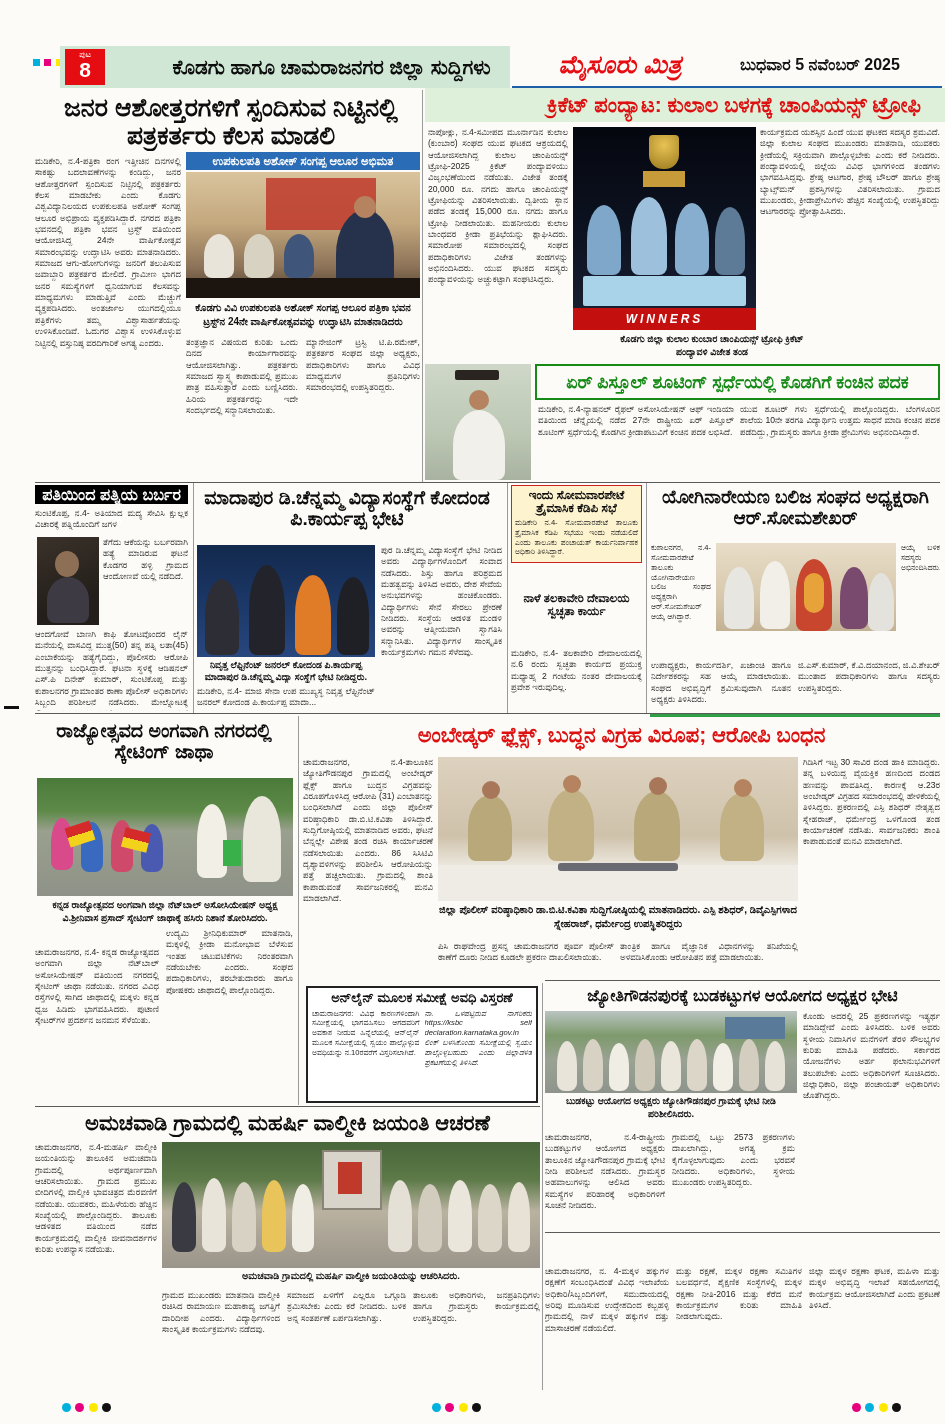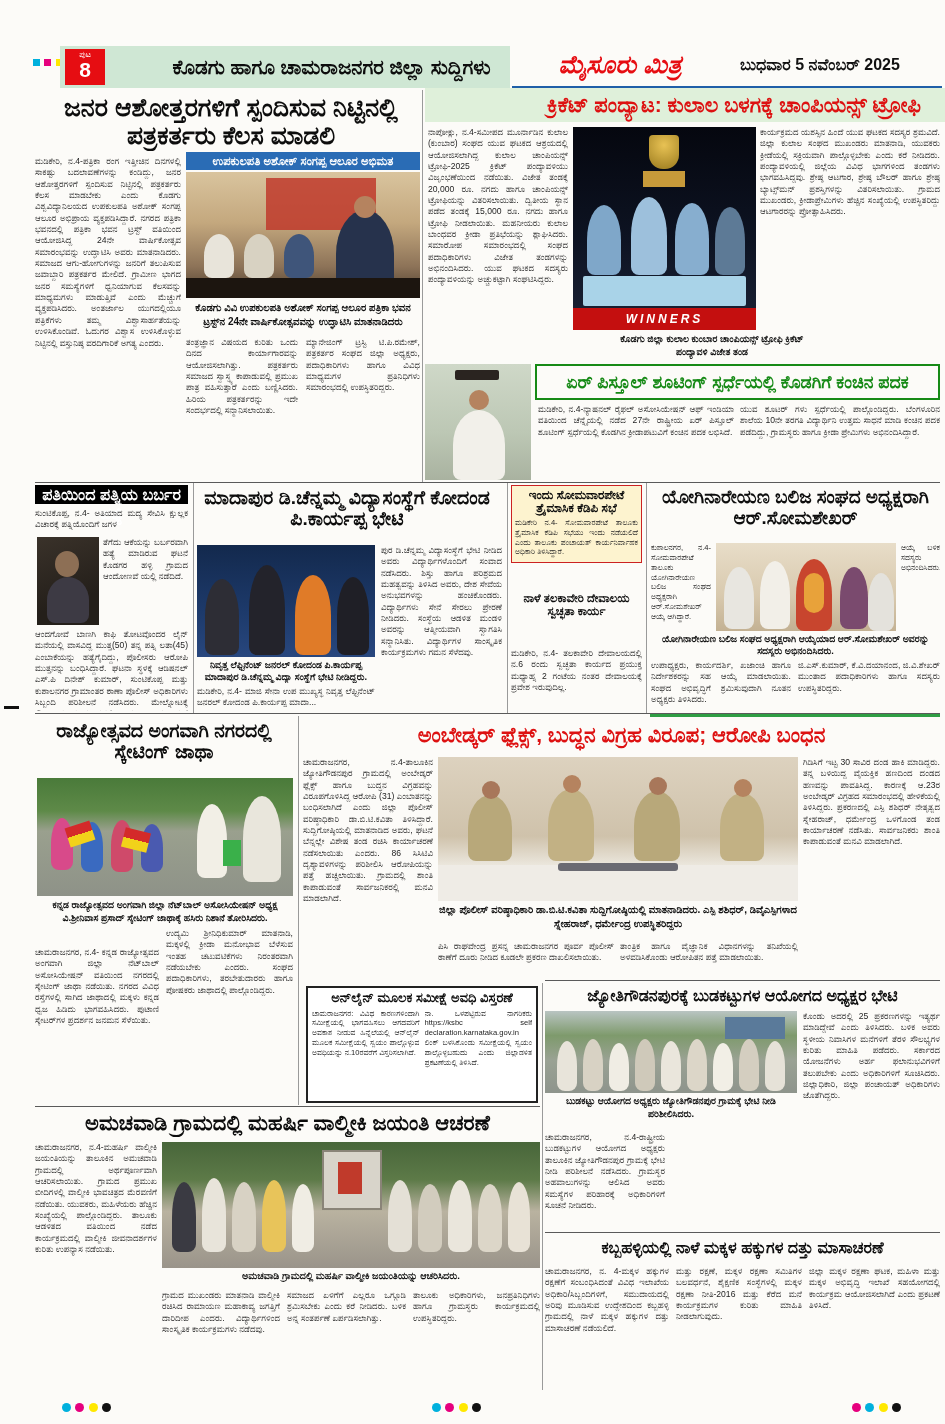--- a/index.html
+++ b/index.html
@@ -121,21 +121,20 @@
   <div class="abs tiny" style="left:651px;top:543px;width:60px;height:86px;">ಕುಶಾಲನಗರ, ನ.4-ಸೋಮವಾರಪೇಟೆ ತಾಲೂಕು ಯೋಗಿನಾರೇಯಣ ಬಲಿಜ ಸಂಘದ ಅಧ್ಯಕ್ಷರಾಗಿ ಆರ್.ಸೋಮಶೇಖರ್ ಆಯ್ಕೆ ಆಗಿದ್ದಾರೆ.</div>
   <div class="abs photo" style="left:716px;top:543px;width:180px;height:88px;background:linear-gradient(180deg,#e8ddc8 0%,#d8c9ae 60%,#c3b193 100%);">
     <div class="fig" style="left:8px;top:24px;width:30px;height:62px;background:#e8e6e0;"></div>
     <div class="fig" style="left:44px;top:18px;width:30px;height:68px;background:#f2efe8;"></div>
     <div class="fig" style="left:80px;top:16px;width:36px;height:72px;background:#c8452e;"></div>
     <div class="abs" style="left:88px;top:30px;width:20px;height:40px;background:#e8a23a;border-radius:10px;"></div>
     <div class="fig" style="left:124px;top:24px;width:28px;height:62px;background:#7a4a6e;"></div>
     <div class="fig" style="left:152px;top:30px;width:26px;height:58px;background:#e4e2dc;"></div>
   </div>
   <div class="abs tiny" style="left:901px;top:543px;width:39px;height:86px;">ಆಯ್ಕೆ ಬಳಿಕ ಸದಸ್ಯರು ಅಭಿನಂದಿಸಿದರು.</div>
-  <div class="abs capt" style="left:651px;top:633px;width:289px;height:24px;font-size:9.3px;line-height:1.3;">ಯೋಗಿನಾರೇಯಣ ಬಲಿಜ ಸಂಘದ ಅಧ್ಯಕ್ಷರಾಗಿ ಆಯ್ಕೆಯಾದ ಆರ್.ಸೋಮಶೇಖರ್ ಅವರನ್ನು ಸದಸ್ಯರು ಅಭಿನಂದಿಸಿದರು.</div>
   <div class="abs just" style="left:651px;top:660px;width:140px;height:52px;">ಉಪಾಧ್ಯಕ್ಷರು, ಕಾರ್ಯದರ್ಶಿ, ಖಜಾಂಚಿ ಹಾಗೂ ನಿರ್ದೇಶಕರನ್ನು ಸಹ ಆಯ್ಕೆ ಮಾಡಲಾಯಿತು. ಸಂಘದ ಅಭಿವೃದ್ಧಿಗೆ ಶ್ರಮಿಸುವುದಾಗಿ ನೂತನ ಅಧ್ಯಕ್ಷರು ತಿಳಿಸಿದರು.</div>
   <div class="abs just" style="left:798px;top:660px;width:142px;height:52px;">ಜಿ.ಎಸ್.ಕುಮಾರ್, ಕೆ.ವಿ.ದಯಾನಂದ, ಜಿ.ವಿ.ಶೇಖರ್ ಮುಂತಾದ ಪದಾಧಿಕಾರಿಗಳು ಹಾಗೂ ಸದಸ್ಯರು ಉಪಸ್ಥಿತರಿದ್ದರು.</div>
 
   <div class="abs rule" style="left:35px;top:713px;width:905px;height:1px;"></div>
   <div class="abs" style="left:650px;top:714px;width:290px;height:3px;background:#2f9e44;"></div>
 
   <div class="abs hl" style="left:35px;top:720px;width:258px;height:54px;font-size:19px;">ರಾಜ್ಯೋತ್ಸವದ ಅಂಗವಾಗಿ ನಗರದಲ್ಲಿ ಸ್ಕೇಟಿಂಗ್ ಜಾಥಾ</div>
   <div class="abs photo" style="left:37px;top:778px;width:256px;height:118px;background:linear-gradient(180deg,#4a7a3a 0%,#5e8a48 28%,#9aa08e 45%,#8e9288 100%);">
     <div class="fig" style="left:14px;top:40px;width:22px;height:52px;background:#d84a8a;"></div>
     <div class="fig" style="left:44px;top:44px;width:22px;height:50px;background:#3a6ac0;"></div>
@@ -169,40 +168,41 @@
   </div>
   <div class="abs capt" style="left:438px;top:903px;width:360px;height:34px;font-size:10px;line-height:1.4;">ಜಿಲ್ಲಾ ಪೊಲೀಸ್ ವರಿಷ್ಠಾಧಿಕಾರಿ ಡಾ.ಬಿ.ಟಿ.ಕವಿತಾ ಸುದ್ದಿಗೋಷ್ಠಿಯಲ್ಲಿ ಮಾತನಾಡಿದರು. ಎಸ್ಪಿ ಶಶಿಧರ್, ಡಿವೈಎಸ್ಪಿಗಳಾದ ಸ್ನೇಹರಾಜ್, ಧರ್ಮೇಂದ್ರ ಉಪಸ್ಥಿತರಿದ್ದರು</div>
   <div class="abs just" style="left:438px;top:941px;width:176px;height:38px;">ಪಿಸಿ ರಾಘವೇಂದ್ರ ಪ್ರಸನ್ನ ಚಾಮರಾಜನಗರ ಪೂರ್ವ ಪೊಲೀಸ್ ಠಾಣೆಗೆ ದೂರು ನೀಡಿದ ಕೂಡಲೇ ಪ್ರಕರಣ ದಾಖಲಿಸಲಾಯಿತು.</div>
   <div class="abs just" style="left:620px;top:941px;width:178px;height:38px;">ತಾಂತ್ರಿಕ ಹಾಗೂ ವೈಜ್ಞಾನಿಕ ವಿಧಾನಗಳನ್ನು ತನಿಖೆಯಲ್ಲಿ ಅಳವಡಿಸಿಕೊಂಡು ಆರೋಪಿತನ ಪತ್ತೆ ಮಾಡಲಾಯಿತು.</div>
   <div class="abs just" style="left:803px;top:757px;width:137px;height:222px;">ಗಿಡಿಸಿಗೆ ಇಟ್ಟ 30 ಸಾವಿರ ದಂಡ ಹಾಕಿ ಮಾಡಿದ್ದರು. ತನ್ನ ಬಳಿಯಿದ್ದ ವೈಯಕ್ತಿಕ ಹಣದಿಂದ ದಂಡದ ಹಣವನ್ನು ಪಾವತಿಸಿದ್ದ. ಕಾರಣಕ್ಕೆ ಆ.23ರ ಅಂಬೇಡ್ಕರ್ ವಿಗ್ರಹದ ಸಮಾರಂಭದಲ್ಲಿ ಹೇಳಿಕೆಯಲ್ಲಿ ತಿಳಿಸಿದ್ದರು. ಪ್ರಕರಣದಲ್ಲಿ ಎಸ್ಪಿ ಶಶಿಧರ್ ನೇತೃತ್ವದ ಸ್ನೇಹರಾಜ್, ಧರ್ಮೇಂದ್ರ ಒಳಗೊಂಡ ತಂಡ ಕಾರ್ಯಾಚರಣೆ ನಡೆಸಿತು. ಸಾರ್ವಜನಿಕರು ಶಾಂತಿ ಕಾಪಾಡುವಂತೆ ಮನವಿ ಮಾಡಲಾಗಿದೆ.</div>
 
   <div class="abs" style="left:306px;top:986px;width:232px;height:117px;border:2px solid #222;box-sizing:border-box;background:#fff;overflow:hidden;">
     <div class="hl" style="font-size:13px;padding-top:3px;">ಅನ್‌ಲೈನ್ ಮೂಲಕ ಸಮೀಕ್ಷೆ ಅವಧಿ ವಿಸ್ತರಣೆ</div>
     <div style="display:flex;gap:5px;padding:3px 4px;">
       <div class="tiny" style="width:50%;height:88px;">ಚಾಮರಾಜನಗರ: ವಿವಿಧ ಕಾರಣಗಳಿಂದಾಗಿ ಸಮೀಕ್ಷೆಯಲ್ಲಿ ಭಾಗವಹಿಸಲು ಆಗದವರಿಗೆ ಅವಕಾಶ ನೀಡುವ ಹಿನ್ನೆಲೆಯಲ್ಲಿ ಆನ್‌ಲೈನ್ ಮೂಲಕ ಸಮೀಕ್ಷೆಯಲ್ಲಿ ಸ್ವಯಂ ಪಾಲ್ಗೊಳ್ಳುವ ಅವಧಿಯನ್ನು ನ.10ರವರೆಗೆ ವಿಸ್ತರಿಸಲಾಗಿದೆ.</div>
-      <div class="tiny" style="width:50%;height:88px;">ನಾ. ಒಳಪಟ್ಟಿರುವ ನಾಗರಿಕರು https://ksbc self declaration.karnataka.gov.in ಲಿಂಕ್ ಬಳಸಿಕೊಂಡು ಸಮೀಕ್ಷೆಯಲ್ಲಿ ಸ್ವಯಂ ಪಾಲ್ಗೊಳ್ಳಬಹುದು ಎಂದು ಜಿಲ್ಲಾಡಳಿತ ಪ್ರಕಟಣೆಯಲ್ಲಿ ತಿಳಿಸಿದೆ.</div>
+      <div class="tiny" style="width:50%;height:88px;font-style:italic;">ನಾ. ಒಳಪಟ್ಟಿರುವ ನಾಗರಿಕರು https://ksbc self declaration.karnataka.gov.in ಲಿಂಕ್ ಬಳಸಿಕೊಂಡು ಸಮೀಕ್ಷೆಯಲ್ಲಿ ಸ್ವಯಂ ಪಾಲ್ಗೊಳ್ಳಬಹುದು ಎಂದು ಜಿಲ್ಲಾಡಳಿತ ಪ್ರಕಟಣೆಯಲ್ಲಿ ತಿಳಿಸಿದೆ.</div>
     </div>
   </div>
 
   <div class="abs rule" style="left:545px;top:980px;width:395px;height:1px;"></div>
   <div class="abs hl" style="left:545px;top:984px;width:395px;height:24px;font-size:16px;line-height:24px;">ಜ್ಯೋತಿಗೌಡನಪುರಕ್ಕೆ ಬುಡಕಟ್ಟುಗಳ ಆಯೋಗದ ಅಧ್ಯಕ್ಷರ ಭೇಟಿ</div>
   <div class="abs photo" style="left:545px;top:1011px;width:252px;height:82px;background:linear-gradient(180deg,#b9c4c2 0%,#7e9a6c 30%,#9aa294 60%,#8e948c 100%);">
     <div class="fig" style="left:12px;top:30px;width:20px;height:50px;background:#e8e4da;"></div>
     <div class="fig" style="left:38px;top:28px;width:20px;height:52px;background:#d8d2c4;"></div>
     <div class="fig" style="left:64px;top:32px;width:20px;height:48px;background:#f0ede4;"></div>
     <div class="fig" style="left:90px;top:28px;width:20px;height:52px;background:#cfc9ba;"></div>
     <div class="fig" style="left:116px;top:30px;width:20px;height:50px;background:#eae6dc;"></div>
     <div class="fig" style="left:142px;top:28px;width:20px;height:52px;background:#dcd6c8;"></div>
     <div class="fig" style="left:168px;top:32px;width:20px;height:48px;background:#f2efe6;"></div>
     <div class="fig" style="left:194px;top:28px;width:20px;height:52px;background:#d4cec0;"></div>
     <div class="fig" style="left:220px;top:30px;width:20px;height:50px;background:#e6e2d8;"></div>
     <div class="abs" style="left:180px;top:6px;width:60px;height:22px;background:#5a7a9a;"></div>
   </div>
   <div class="abs capt" style="left:545px;top:1095px;width:252px;height:32px;font-size:9.3px;line-height:1.35;">ಬುಡಕಟ್ಟು ಆಯೋಗದ ಅಧ್ಯಕ್ಷರು ಜ್ಯೋತಿಗೌಡನಪುರ ಗ್ರಾಮಕ್ಕೆ ಭೇಟಿ ನೀಡಿ ಪರಿಶೀಲಿಸಿದರು.</div>
   <div class="abs just" style="left:545px;top:1132px;width:120px;height:98px;">ಚಾಮರಾಜನಗರ, ನ.4-ರಾಷ್ಟ್ರೀಯ ಬುಡಕಟ್ಟುಗಳ ಆಯೋಗದ ಅಧ್ಯಕ್ಷರು ತಾಲೂಕಿನ ಜ್ಯೋತಿಗೌಡನಪುರ ಗ್ರಾಮಕ್ಕೆ ಭೇಟಿ ನೀಡಿ ಪರಿಶೀಲನೆ ನಡೆಸಿದರು. ಗ್ರಾಮಸ್ಥರ ಅಹವಾಲುಗಳನ್ನು ಆಲಿಸಿದ ಅವರು ಸಮಸ್ಯೆಗಳ ಪರಿಹಾರಕ್ಕೆ ಅಧಿಕಾರಿಗಳಿಗೆ ಸೂಚನೆ ನೀಡಿದರು.</div>
+  <div class="abs just" style="left:672px;top:1132px;width:123px;height:98px;">ಗ್ರಾಮದಲ್ಲಿ ಒಟ್ಟು 2573 ಪ್ರಕರಣಗಳು ದಾಖಲಾಗಿದ್ದು, ಅಗತ್ಯ ಕ್ರಮ ಕೈಗೊಳ್ಳಲಾಗುವುದು ಎಂದು ಭರವಸೆ ನೀಡಿದರು. ಅಧಿಕಾರಿಗಳು, ಸ್ಥಳೀಯ ಮುಖಂಡರು ಉಪಸ್ಥಿತರಿದ್ದರು.</div>
   <div class="abs just" style="left:803px;top:1011px;width:137px;height:219px;">ಕೊಂಡು ಅದರಲ್ಲಿ 25 ಪ್ರಕರಣಗಳನ್ನು ಇತ್ಯರ್ಥ ಮಾಡಿದ್ದೇವೆ ಎಂದು ತಿಳಿಸಿದರು. ಬಳಿಕ ಅವರು ಸ್ಥಳೀಯ ನಿವಾಸಿಗಳ ಮನೆಗಳಿಗೆ ತೆರಳಿ ಸೌಲಭ್ಯಗಳ ಕುರಿತು ಮಾಹಿತಿ ಪಡೆದರು. ಸರ್ಕಾರದ ಯೋಜನೆಗಳು ಅರ್ಹ ಫಲಾನುಭವಿಗಳಿಗೆ ತಲುಪಬೇಕು ಎಂದು ಅಧಿಕಾರಿಗಳಿಗೆ ಸೂಚಿಸಿದರು. ಜಿಲ್ಲಾಧಿಕಾರಿ, ಜಿಲ್ಲಾ ಪಂಚಾಯತ್ ಅಧಿಕಾರಿಗಳು ಜೊತೆಗಿದ್ದರು.</div>
 
   <div class="abs vrule" style="left:542px;top:983px;height:407px;"></div>
 
   <div class="abs rule" style="left:35px;top:1106px;width:505px;height:1px;"></div>
   <div class="abs hl" style="left:35px;top:1109px;width:505px;height:28px;font-size:21px;line-height:28px;">ಅಮಚವಾಡಿ ಗ್ರಾಮದಲ್ಲಿ ಮಹರ್ಷಿ ವಾಲ್ಮೀಕಿ ಜಯಂತಿ ಆಚರಣೆ</div>
   <div class="abs just" style="left:35px;top:1142px;width:122px;height:246px;">ಚಾಮರಾಜನಗರ, ನ.4-ಮಹರ್ಷಿ ವಾಲ್ಮೀಕಿ ಜಯಂತಿಯನ್ನು ತಾಲೂಕಿನ ಅಮಚವಾಡಿ ಗ್ರಾಮದಲ್ಲಿ ಅರ್ಥಪೂರ್ಣವಾಗಿ ಆಚರಿಸಲಾಯಿತು. ಗ್ರಾಮದ ಪ್ರಮುಖ ಬೀದಿಗಳಲ್ಲಿ ವಾಲ್ಮೀಕಿ ಭಾವಚಿತ್ರದ ಮೆರವಣಿಗೆ ನಡೆಯಿತು. ಯುವಕರು, ಮಹಿಳೆಯರು ಹೆಚ್ಚಿನ ಸಂಖ್ಯೆಯಲ್ಲಿ ಪಾಲ್ಗೊಂಡಿದ್ದರು. ತಾಲೂಕು ಆಡಳಿತದ ವತಿಯಿಂದ ನಡೆದ ಕಾರ್ಯಕ್ರಮದಲ್ಲಿ ವಾಲ್ಮೀಕಿ ಜೀವನಾದರ್ಶಗಳ ಕುರಿತು ಉಪನ್ಯಾಸ ನಡೆಯಿತು.</div>
   <div class="abs photo" style="left:162px;top:1142px;width:378px;height:126px;background:linear-gradient(180deg,#48663a 0%,#5d7a48 30%,#b9b2a0 55%,#9a948a 100%);">
     <div class="abs" style="left:160px;top:8px;width:56px;height:56px;background:#d8d4ca;border:2px solid #8a8478;"></div>
     <div class="abs" style="left:176px;top:20px;width:24px;height:32px;background:#c03a2b;"></div>
@@ -216,21 +216,20 @@
     <div class="fig" style="left:286px;top:38px;width:24px;height:72px;background:#eae6dc;"></div>
     <div class="fig" style="left:316px;top:42px;width:24px;height:68px;background:#dcd6c8;"></div>
     <div class="fig" style="left:346px;top:40px;width:22px;height:70px;background:#e8e2d6;"></div>
   </div>
   <div class="abs capt" style="left:162px;top:1270px;width:378px;height:15px;font-size:9.5px;">ಅಮಚವಾಡಿ ಗ್ರಾಮದಲ್ಲಿ ಮಹರ್ಷಿ ವಾಲ್ಮೀಕಿ ಜಯಂತಿಯನ್ನು ಆಚರಿಸಿದರು.</div>
   <div class="abs just" style="left:287px;top:1290px;width:119px;height:98px;">ಸಮಾಜದ ಏಳಿಗೆಗೆ ಎಲ್ಲರೂ ಒಗ್ಗೂಡಿ ಶ್ರಮಿಸಬೇಕು ಎಂದು ಕರೆ ನೀಡಿದರು. ಬಳಿಕ ಅನ್ನ ಸಂತರ್ಪಣೆ ಏರ್ಪಡಿಸಲಾಗಿತ್ತು.</div>
   <div class="abs just" style="left:162px;top:1290px;width:118px;height:98px;">ಗ್ರಾಮದ ಮುಖಂಡರು ಮಾತನಾಡಿ ವಾಲ್ಮೀಕಿ ರಚಿಸಿದ ರಾಮಾಯಣ ಮಹಾಕಾವ್ಯ ಜಗತ್ತಿಗೆ ದಾರಿದೀಪ ಎಂದರು. ವಿದ್ಯಾರ್ಥಿಗಳಿಂದ ಸಾಂಸ್ಕೃತಿಕ ಕಾರ್ಯಕ್ರಮಗಳು ನಡೆದವು.</div>
   <div class="abs just" style="left:413px;top:1290px;width:127px;height:98px;">ತಾಲೂಕು ಅಧಿಕಾರಿಗಳು, ಜನಪ್ರತಿನಿಧಿಗಳು ಹಾಗೂ ಗ್ರಾಮಸ್ಥರು ಕಾರ್ಯಕ್ರಮದಲ್ಲಿ ಉಪಸ್ಥಿತರಿದ್ದರು.</div>
 
   <div class="abs rule" style="left:545px;top:1232px;width:395px;height:1px;"></div>
-  <div class="abs hl" style="left:545px;top:1236px;width:395px;height:24px;font-size:16px;line-height:24px;">ಕಬ್ಬಹಳ್ಳಿಯಲ್ಲಿ ನಾಳೆ ಮಕ್ಕಳ ಹಕ್ಕುಗಳ ದತ್ತು ಮಾಸಾಚರಣೆ</div>
   <div class="abs just" style="left:545px;top:1266px;width:124px;height:122px;">ಚಾಮರಾಜನಗರ, ನ. 4-ಮಕ್ಕಳ ಹಕ್ಕುಗಳ ರಕ್ಷಣೆಗೆ ಸಂಬಂಧಿಸಿದಂತೆ ವಿವಿಧ ಇಲಾಖೆಯ ಅಧಿಕಾರಿ/ಸಿಬ್ಬಂದಿಗಳಿಗೆ, ಸಮುದಾಯದಲ್ಲಿ ಅರಿವು ಮೂಡಿಸುವ ಉದ್ದೇಶದಿಂದ ಕಬ್ಬಹಳ್ಳಿ ಗ್ರಾಮದಲ್ಲಿ ನಾಳೆ ಮಕ್ಕಳ ಹಕ್ಕುಗಳ ದತ್ತು ಮಾಸಾಚರಣೆ ನಡೆಯಲಿದೆ.</div>
   <div class="abs just" style="left:676px;top:1266px;width:126px;height:122px;">ಮತ್ತು ರಕ್ಷಣೆ, ಮಕ್ಕಳ ರಕ್ಷಣಾ ಸಮಿತಿಗಳ ಬಲವರ್ಧನೆ, ಶೈಕ್ಷಣಿಕ ಸಂಸ್ಥೆಗಳಲ್ಲಿ ಮಕ್ಕಳ ರಕ್ಷಣಾ ನೀತಿ-2016 ಮತ್ತು ಕೆರೆದ ಮನೆ ಕಾರ್ಯಕ್ರಮಗಳ ಕುರಿತು ಮಾಹಿತಿ ನೀಡಲಾಗುವುದು.</div>
   <div class="abs just" style="left:809px;top:1266px;width:131px;height:122px;">ಜಿಲ್ಲಾ ಮಕ್ಕಳ ರಕ್ಷಣಾ ಘಟಕ, ಮಹಿಳಾ ಮತ್ತು ಮಕ್ಕಳ ಅಭಿವೃದ್ಧಿ ಇಲಾಖೆ ಸಹಯೋಗದಲ್ಲಿ ಕಾರ್ಯಕ್ರಮ ಆಯೋಜಿಸಲಾಗಿದೆ ಎಂದು ಪ್ರಕಟಣೆ ತಿಳಿಸಿದೆ.</div>
 
   <div class="abs" style="left:4px;top:706px;width:15px;height:3px;background:#111;"></div>
 
   <div class="abs" style="left:62px;top:1398px;">
     <span class="mark" style="width:9px;height:9px;border-radius:50%;background:#00b0dd;"></span>
     <span class="mark" style="width:9px;height:9px;border-radius:50%;background:#e6007e;"></span>
     <span class="mark" style="width:9px;height:9px;border-radius:50%;background:#ffe800;"></span>

